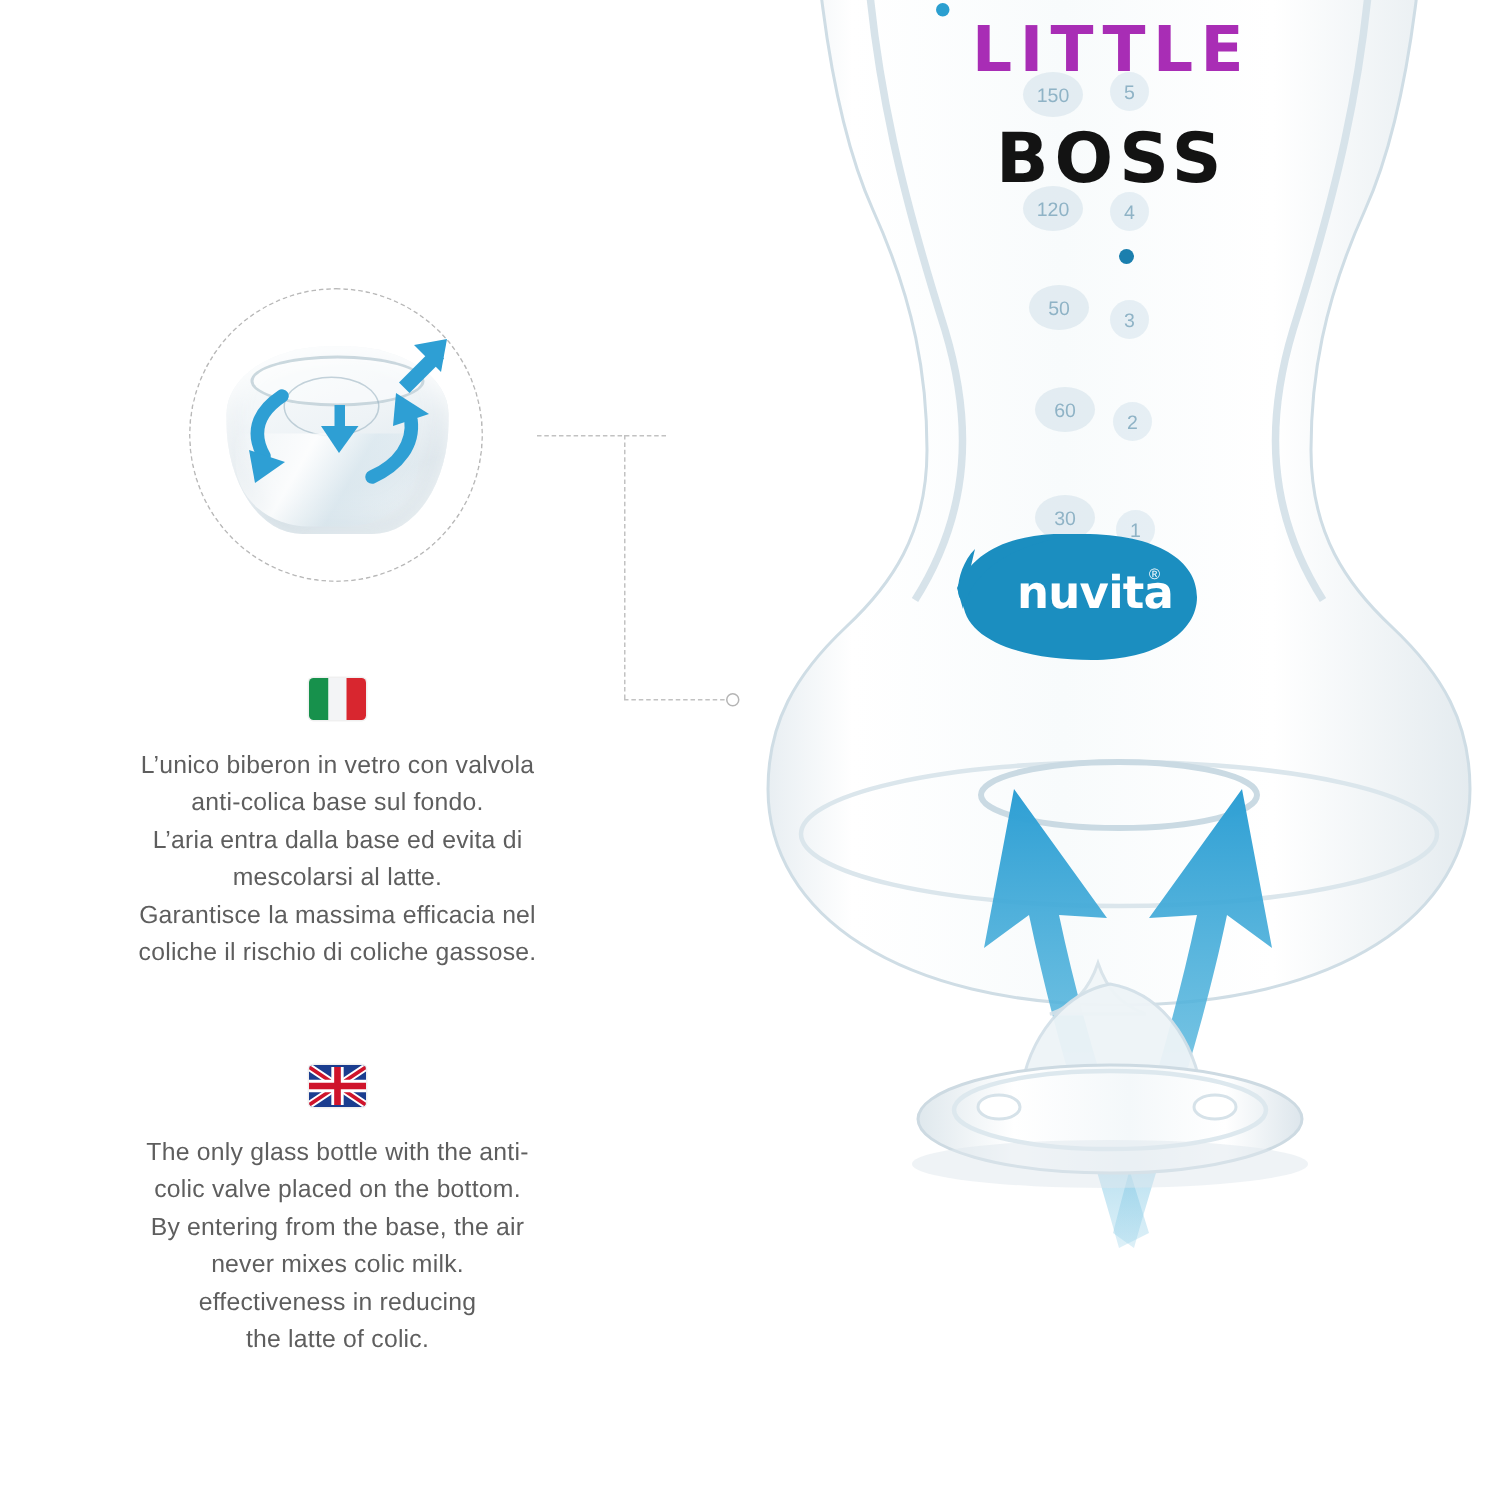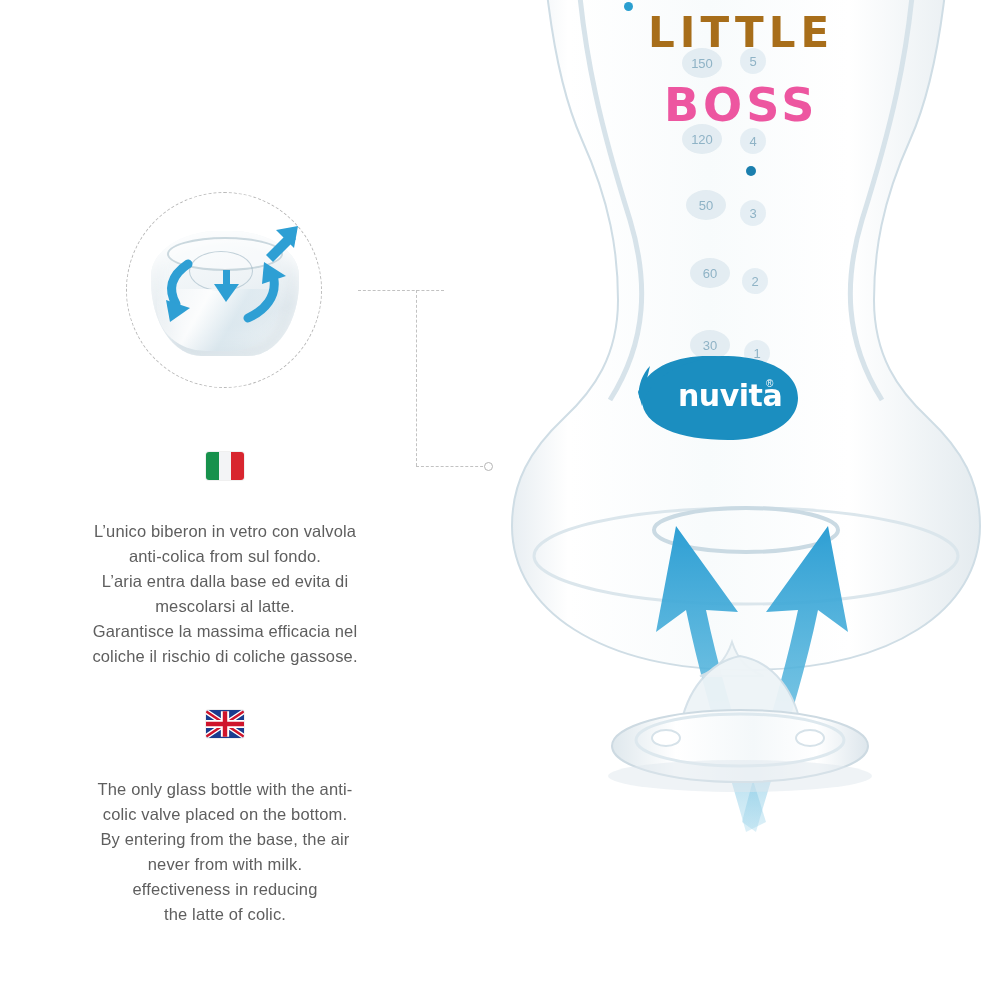--- a/index.html
+++ b/index.html
@@ -172,21 +172,20 @@
   
   .para {
     position: absolute;
     width: 420px;
     left: 15px;
     text-align: center;
     color: #5e5e5e;
     font-size: 16.5px;
     line-height: 25px;
     letter-spacing: 0.15px;
-    margin-top: 21px;
   }
   .para-it { top: 498px; }
   .para-en { top: 756px; }
   .para div { white-space: nowrap; }
 
   
   .bottle-area {
     position: absolute;
     left: 500px;
     top: 0;
@@ -232,32 +231,32 @@
 
   
   .print-little {
     position: absolute;
     left: 148px;
     top: 8px;
     font-family: "DejaVu Sans", sans-serif;
     font-size: 42px;
     font-weight: 700;
     letter-spacing: 5px;
-    color: #a16207;
+    color: #a21caf;
     opacity: 0.92;
   }
   .print-boss {
     position: absolute;
     left: 164px;
     top: 78px;
     font-family: "DejaVu Sans", sans-serif;
     font-size: 46px;
     font-weight: 700;
     letter-spacing: 4px;
-    color: #ec4899;
+    color: #000000;
     opacity: 0.92;
   }
   .dot-top {
     position: absolute;
     left: 124px;
     top: 2px;
     width: 9px;
     height: 9px;
     border-radius: 50%;
     background: #2b9fd0;
@@ -345,42 +344,42 @@
     </div>
 
     <div class="flag flag-it">
       <span class="c1"></span>
       <span class="c2"></span>
       <span class="c3"></span>
     </div>
 
     <div class="para para-it">
       <div>L’unico biberon in vetro con valvola</div>
-      <div>anti-colica from sul fondo.</div>
+      <div>anti-colica base sul fondo.</div>
       <div>L’aria entra dalla base ed evita di</div>
       <div>mescolarsi al latte.</div>
       <div>Garantisce la massima efficacia nel</div>
       <div>coliche il rischio di coliche gassose.</div>
     </div>
 
     <div class="flag flag-uk">
       <svg viewBox="0 0 60 40" width="38" height="28">
         <rect width="60" height="40" fill="#1b3d8f"></rect>
         <path d="M0,0 L60,40 M60,0 L0,40" stroke="#ffffff" stroke-width="8"></path>
         <path d="M0,0 L60,40 M60,0 L0,40" stroke="#cf142b" stroke-width="4"></path>
         <path d="M30,0 L30,40 M0,20 L60,20" stroke="#ffffff" stroke-width="13"></path>
         <path d="M30,0 L30,40 M0,20 L60,20" stroke="#cf142b" stroke-width="7"></path>
       </svg>
     </div>
 
     <div class="para para-en">
       <div>The only glass bottle with the anti-</div>
       <div>colic valve placed on the bottom.</div>
       <div>By entering from the base, the air</div>
-      <div>never from with milk.</div>
+      <div>never mixes colic milk.</div>
       <div>effectiveness in reducing</div>
       <div>the latte of colic.</div>
     </div>
   </div>
 
   <div class="bottle-area">
 
     <svg class="bottle-svg" viewBox="0 0 520 1030">
       <defs>
         <linearGradient id="glassGrad" x1="0" y1="0" x2="1" y2="0">

